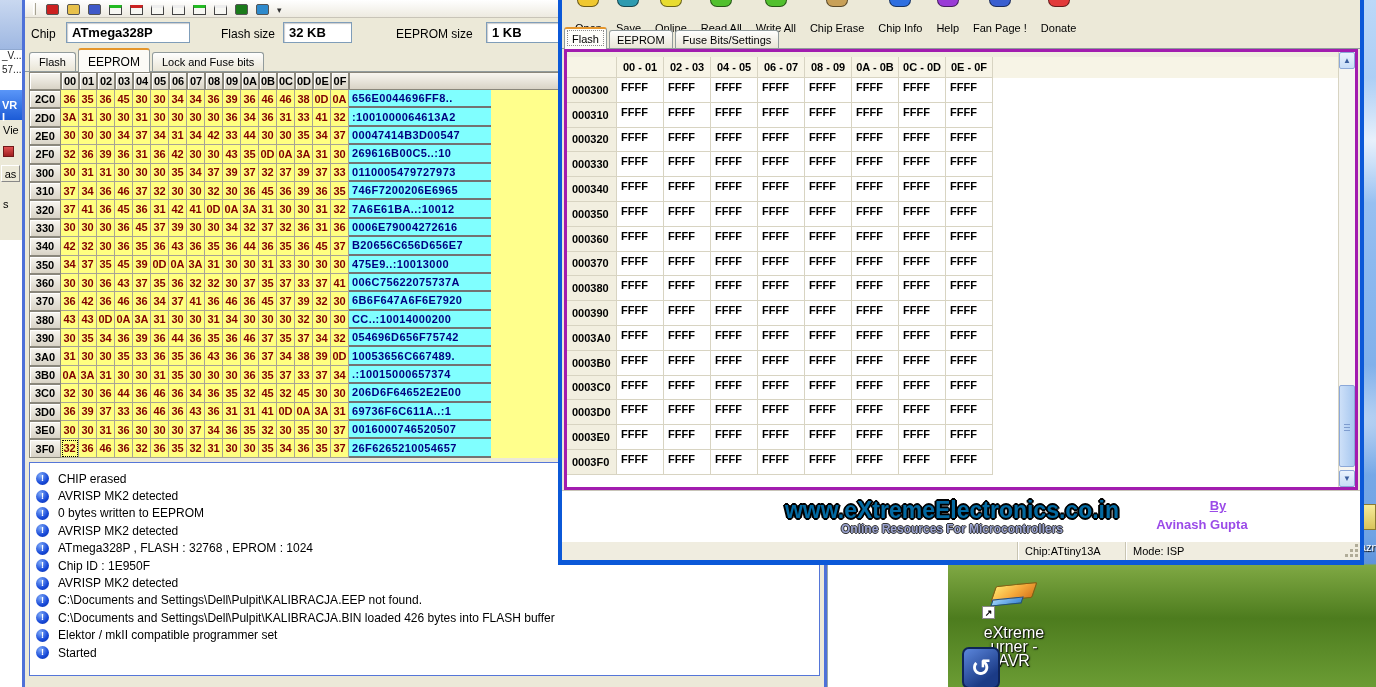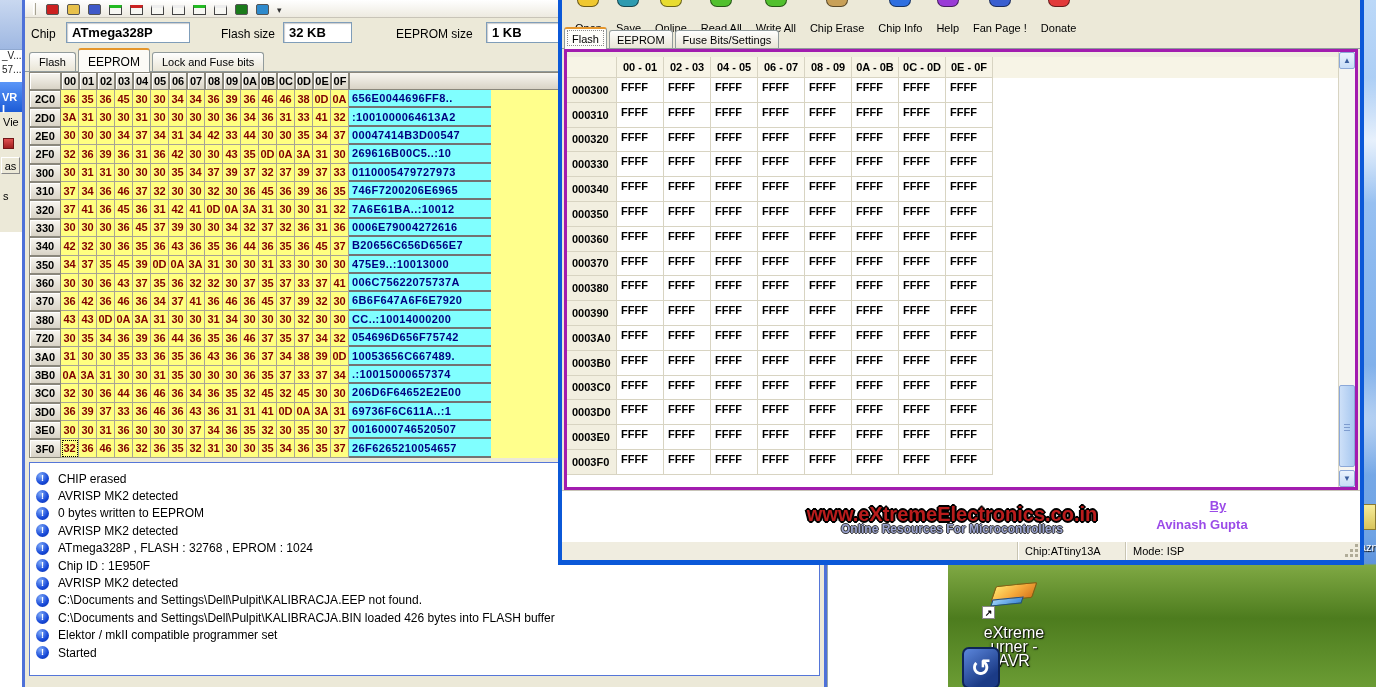--- a/index.html
+++ b/index.html
@@ -22,21 +22,21 @@
   .shortcut { position:absolute; left:4px; top:22px; width:13px; height:13px; background:#fff; border:1px solid #888; font:bold 9px "Liberation Sans",sans-serif; color:#000; line-height:12px; }
   .dlabel { margin-top:6px; font-size:16px; color:#fff; text-shadow:1px 1px 1px #000, 0 0 3px #000; line-height:14px; }
   .installer { position:absolute; z-index:1; width:38px; height:42px; border-radius:7px; background:linear-gradient(145deg,#5B86DC,#1B3B86 75%); border:2px solid #0E2458; color:#fff; font:bold 24px "DejaVu Sans",sans-serif; text-align:center; line-height:38px; }
   .hidden-icon { position:absolute; z-index:2; width:14px; height:26px; background:linear-gradient(#F6EC9A,#D8C45A); border:1px solid #8A7A30; }
   .hidden-label { position:absolute; z-index:2; font-size:11px; color:#fff; text-shadow:1px 1px 1px #000; }
 
   
   .bgstrip { position:absolute; left:0; top:0; width:22px; height:687px; background:#fff; z-index:2; overflow:hidden; }
   .bs-top { height:50px; background:linear-gradient(#C9D8F0,#9FB8E2); border-bottom:1px solid #8FA8D0; }
   .bs-frag { font-size:10px; color:#222; padding-left:2px; height:14px; }
-  .bs-title { margin-top:4px; height:30px; background:linear-gradient(#5A96F8,#1C5BD6); color:#fff; font-weight:bold; font-size:11px; padding:9px 0 0 2px; }
+  .bs-title { margin-top:12px; height:30px; background:linear-gradient(#5A96F8,#1C5BD6); color:#fff; font-weight:bold; font-size:11px; padding:9px 0 0 2px; }
   .bs-mid { background:#ECE9D8; height:120px; padding-top:4px; }
   .bs-menu { font-size:11px; color:#000; padding-left:3px; height:16px; }
   .bs-ico { width:11px; height:11px; background:linear-gradient(#E05050,#A02020); border:1px solid #701818; margin:6px 0 0 3px; }
   .bs-btn { width:19px; height:17px; margin:8px 0 0 1px; background:#ECE9D8; border:1px solid #fff; border-right-color:#888; border-bottom-color:#888; font-size:11px; text-align:center; line-height:16px; }
   .bs-s { font-size:11px; padding-left:3px; margin-top:16px; }
 
   
   .fragwin { position:absolute; left:827px; top:560px; width:121px; height:127px; background:#fff; border-top:3px solid #4E7E9E; border-left:1px solid #9AA; z-index:2; }
 
   
@@ -98,21 +98,21 @@
   .g-cell { width:47px; flex:none; font-size:11px; font-weight:bold; color:#000; display:flex; align-items:flex-start; padding:3px 0 0 4px; border-right:1px solid #D8D4C2; border-bottom:1px solid #D8D4C2; }
   .g-fill { flex:1; }
 
   .vsb { width:17px; flex:none; border-left:1px solid #D8D4C2; background:#F6F5F0; display:flex; flex-direction:column; }
   .sb-btn { height:17px; background:linear-gradient(#EAF3FD,#C8DDF8); border:1px solid #8CA8D8; border-radius:2px; color:#3A5E9E; font-size:8px; text-align:center; line-height:15px; }
   .sb-track { flex:1; position:relative; }
   .sb-thumb { position:absolute; left:0; right:0; bottom:3px; height:82px; background:linear-gradient(90deg,#CDE0F8,#A8C8F0); border:1px solid #8CA8D8; border-radius:2px; }
   .sb-thumb::after { content:""; position:absolute; left:4px; right:4px; top:38px; height:1px; background:#7E9CCF; box-shadow:0 3px 0 #7E9CCF, 0 6px 0 #7E9CCF; }
 
   .rw-banner { height:51px; background:#fff; border-top:1px solid #C8C4B8; position:relative; overflow:hidden; }
-  .burl { position:absolute; left:150px; top:12px; width:480px; text-align:center; font-size:20px; font-weight:bold; color:#b91c1c; letter-spacing:0;
+  .burl { position:absolute; left:150px; top:6px; width:480px; text-align:center; font-size:23px; font-weight:bold; color:#0369a1; letter-spacing:0;
     text-shadow:-2px 0 0 #000, 2px 0 0 #000, 0 -2px 0 #000, 0 2px 0 #000, -1px -1px 0 #000, 1px 1px 0 #000, 1px -1px 0 #000, -1px 1px 0 #000; }
   .btag { position:absolute; left:150px; top:31px; width:480px; text-align:center; font-size:12px; font-weight:bold; color:#9AA3D0;
     text-shadow:-1px 0 0 #333, 1px 0 0 #333, 0 -1px 0 #333, 0 1px 0 #333; }
   .bby { position:absolute; left:596px; top:7px; width:120px; text-align:center; font-size:13px; font-weight:bold; color:#9B4BE8;text-decoration:underline; }
   .bauthor { position:absolute; left:580px; top:26px; width:120px; text-align:center; font-size:13px; font-weight:bold; color:#9B4BE8; }
 
   .rw-status { height:19px; background:#F0EDE0; border-top:1px solid #fff; display:flex; align-items:center; font-size:11px; position:relative; }
   .seg { height:100%; display:flex; align-items:center; padding-left:7px; border-left:1px solid #C8C4B2; box-shadow:inset 1px 0 0 #fff; white-space:nowrap; }
   .seg.first { width:455px; border-left:none; box-shadow:none; }
   .seg.chip { width:108px; }
@@ -476,21 +476,21 @@
         <div class="hexcell">30</div>
         <div class="hexcell">30</div>
         <div class="hexcell">30</div>
         <div class="hexcell">32</div>
         <div class="hexcell">30</div>
         <div class="hexcell">30</div>
         <div class="asciicell">CC..:10014000200</div>
         <div class="rowfill"></div>
       </div>
       <div class="hexrow">
-        <div class="hbtn addr">720</div>
+        <div class="hbtn addr">390</div>
         <div class="hexcell">30</div>
         <div class="hexcell">35</div>
         <div class="hexcell">34</div>
         <div class="hexcell">36</div>
         <div class="hexcell">39</div>
         <div class="hexcell">36</div>
         <div class="hexcell">44</div>
         <div class="hexcell">36</div>
         <div class="hexcell">35</div>
         <div class="hexcell">36</div>

